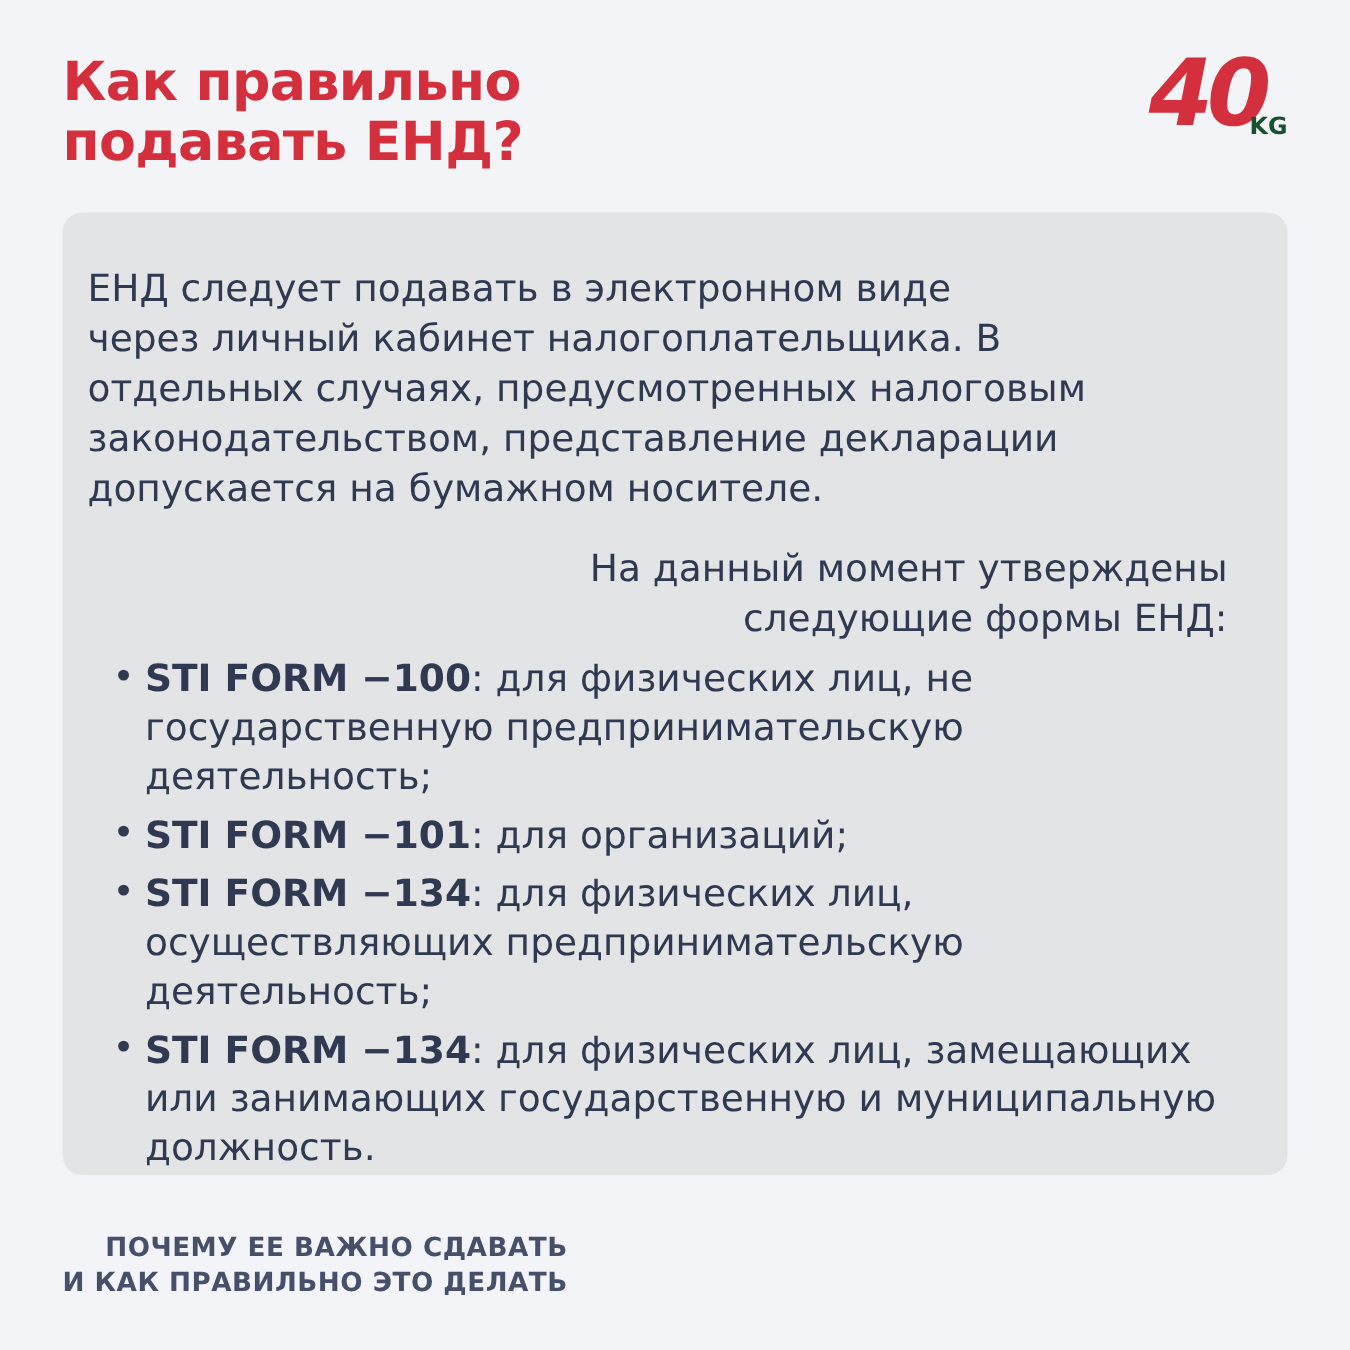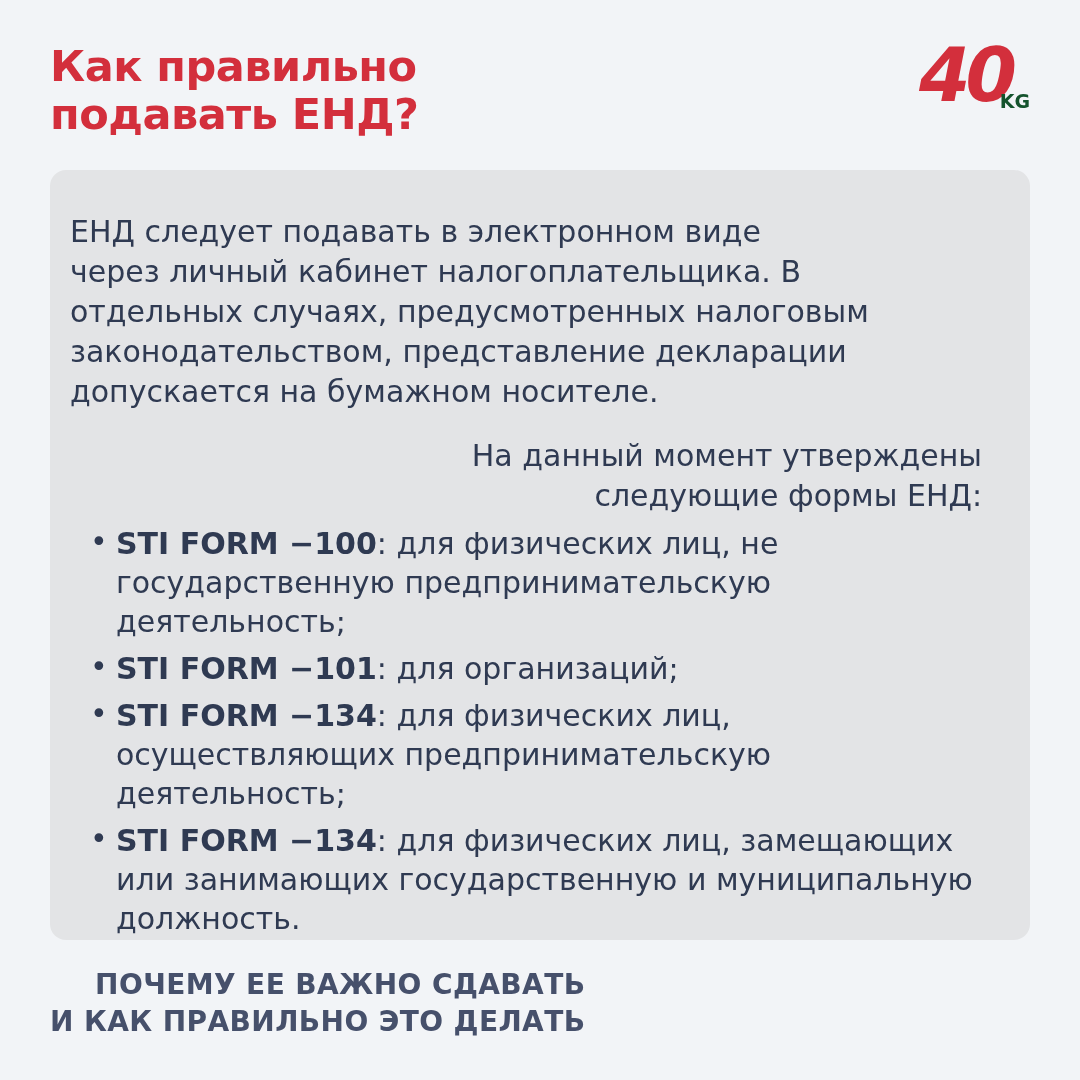--- a/index.html
+++ b/index.html
@@ -128,21 +128,21 @@
   .footer-left {
     font-size: 23px;
     font-weight: bold;
     line-height: 1.22;
     color: #d32f3c;
     letter-spacing: 0.4px;
     white-space: pre-line;
     text-transform: uppercase;
   }
   .footer-right {
-    font-size: 28px;
+    font-size: 21px;
     font-weight: bold;
     line-height: 1.3;
     color: #46506b;
     letter-spacing: 0.4px;
     text-align: right;
     white-space: pre-line;
     text-transform: uppercase;
   }
 </style>
 </head>

